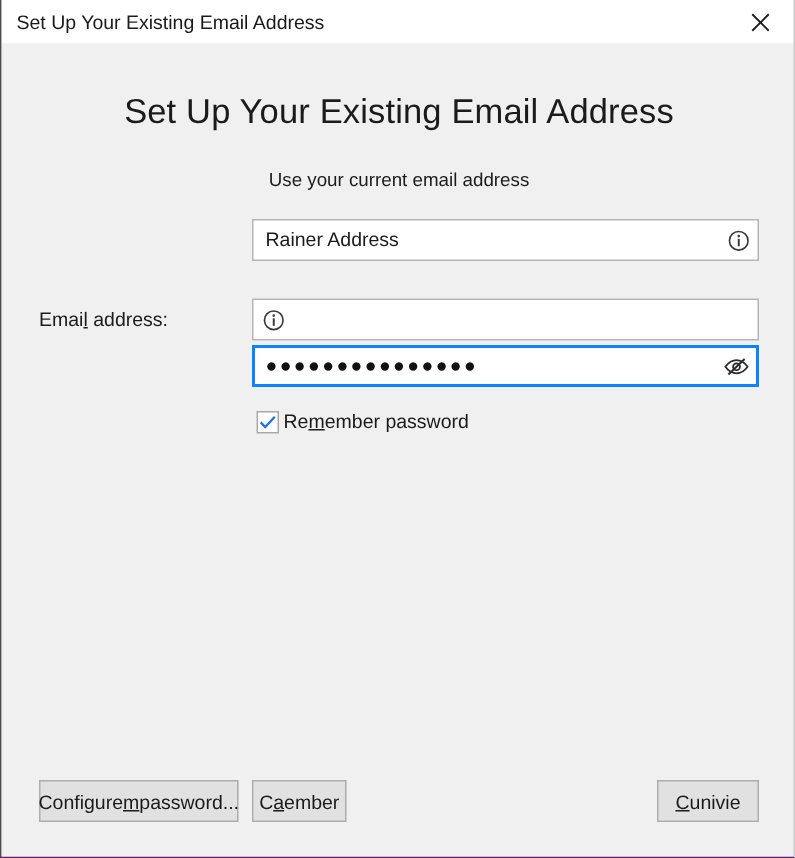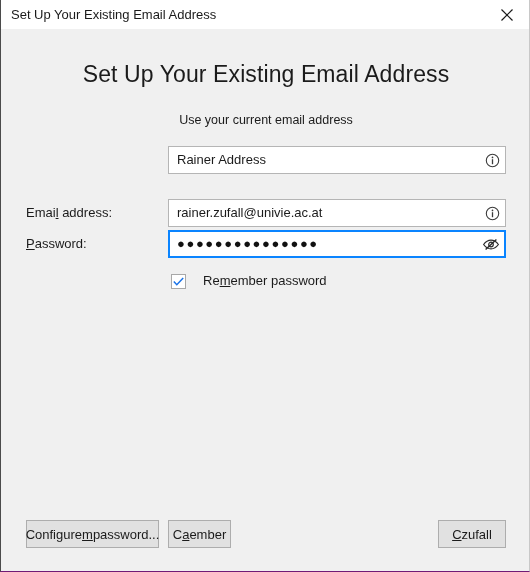--- a/index.html
+++ b/index.html
@@ -178,21 +178,21 @@
     box-sizing: border-box;
     background: #ffffff;
     border: 1px solid #a8a8a8;
     display: flex;
     align-items: center;
     justify-content: center;
     cursor: default;
   }
   .checkbox-box svg { display: block; }
   .checkbox-label {
-    margin-left: 17px;
+    margin-left: 3px;
     font-size: 13px;
     color: #1b1b1b;
     line-height: 16px;
     white-space: nowrap;
     cursor: default;
   }
   .checkbox-label .acc {
     text-decoration: underline;
     text-underline-offset: 1px;
   }
@@ -259,33 +259,31 @@
             <circle cx="7.5" cy="4.4" r="0.85" fill="#3a3a3a"></circle>
             <rect x="6.85" y="6.2" width="1.3" height="5" fill="#3a3a3a"></rect>
           </svg>
         </div>
       </div>
     </div>
 
     <div class="form-row row-email">
       <div class="field-label"><span>Emai</span><span class="acc">l</span><span> address:</span></div>
       <div class="input-wrap">
-        <div class="input-text">rainer.zufall@univie.ac.at</div>
         <div class="field-icon">
           <svg width="15" height="15" viewBox="0 0 15 15" aria-hidden="true">
             <circle cx="7.5" cy="7.5" r="6.2" fill="none" stroke="#3a3a3a" stroke-width="1.1"></circle>
             <circle cx="7.5" cy="4.4" r="0.85" fill="#3a3a3a"></circle>
             <rect x="6.85" y="6.2" width="1.3" height="5" fill="#3a3a3a"></rect>
           </svg>
         </div>
       </div>
     </div>
 
     <div class="form-row row-pass">
-      <div class="field-label"><span></span><span class="acc">P</span><span>assword:</span></div>
       <div class="input-wrap focused">
         <div class="input-dots">●●●●●●●●●●●●●●●</div>
         <div class="field-icon">
           <svg width="18" height="15" viewBox="0 0 18 15" aria-hidden="true">
             <path d="M1.6 7.5 C4 4.2 7 3.1 9 3.1 C11 3.1 14 4.2 16.4 7.5 C14 10.8 11 11.9 9 11.9 C7 11.9 4 10.8 1.6 7.5 Z" fill="none" stroke="#2b2b2b" stroke-width="1.2"></path>
             <circle cx="9" cy="7.5" r="2.3" fill="none" stroke="#2b2b2b" stroke-width="1.2"></circle>
             <line x1="3.6" y1="12.6" x2="14.4" y2="2.4" stroke="#2b2b2b" stroke-width="1.4"></line>
           </svg>
         </div>
       </div>
@@ -309,18 +307,18 @@
 
       <div class="btn btn-cancel">
           <span>C</span>
           <span class="acc">a</span>
           <span>ember</span>
         </div>
 
       <div class="btn btn-continue">
           <span></span>
           <span class="acc">C</span>
-          <span>zufall</span>
+          <span>univie</span>
         </div>
     </div>
 
   </div>
 </div>
 
 </body></html>

